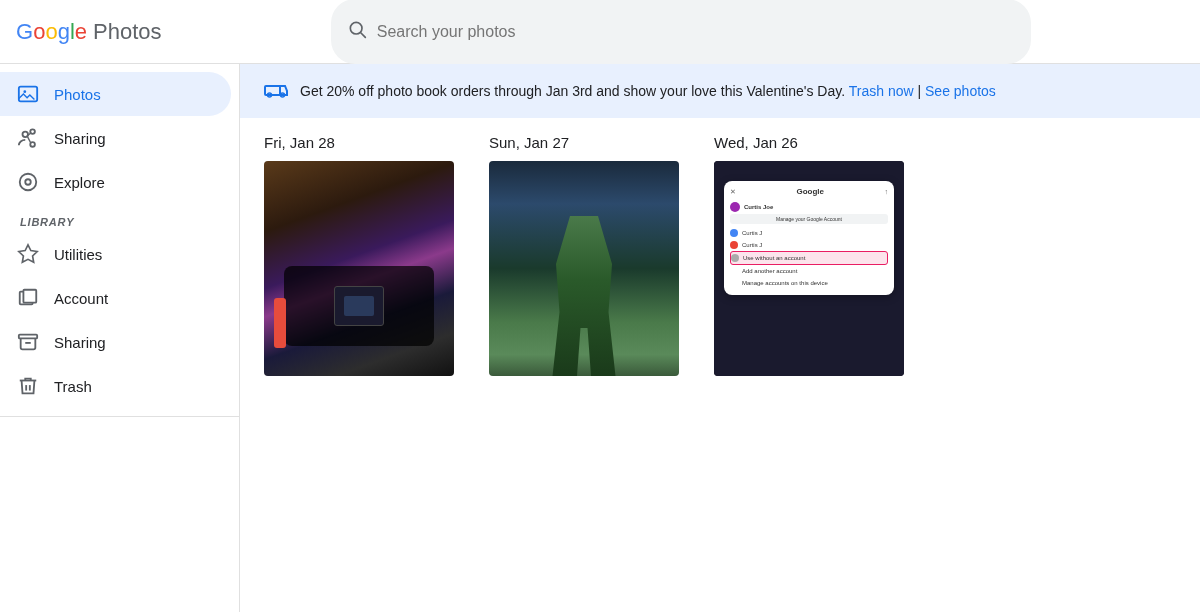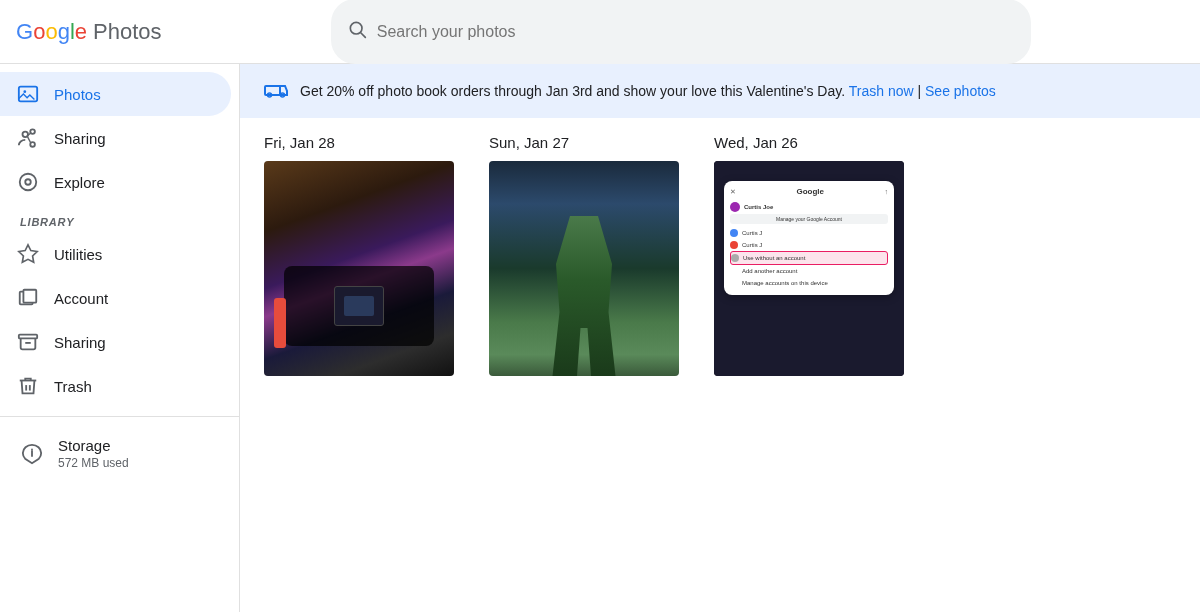--- a/index.html
+++ b/index.html
@@ -340,35 +340,20 @@
             <path d="M9 6V4h6v2" stroke="#5f6368" stroke-width="2"></path>
             <line x1="10" y1="11" x2="10" y2="17" stroke="#5f6368" stroke-width="2"></line>
             <line x1="14" y1="11" x2="14" y2="17" stroke="#5f6368" stroke-width="2"></line>
           </svg>
       </span>
       <span>Trash</span>
     </div>
 
     <div class="sidebar-divider"></div>
 
-    <div class="storage-section">
-      <div class="storage-item">
-        <span class="icon-box">
-          <svg width="22" height="22" viewBox="0 0 24 24" fill="none">
-              <path d="M12 2C6.5 2 2 6 2 11c0 2.4.9 4.5 2.5 6.1L12 22l7.5-4.9C21.1 15.5 22 13.4 22 11c0-5-4.5-9-10-9z" stroke="#5f6368" stroke-width="2" fill="none"></path>
-              <line x1="12" y1="8" x2="12" y2="15" stroke="#5f6368" stroke-width="2"></line>
-              <circle cx="12" cy="7" r="1" fill="#5f6368"></circle>
-            </svg>
-        </span>
-        <div>
-          <div class="storage-label">Storage</div>
-          <div class="storage-used">572 MB used</div>
-        </div>
-      </div>
-    </div>
   </nav>
 
   <main class="content">
 
     <div class="promo-banner">
       <span class="promo-icon">
         <svg width="24" height="24" viewBox="0 0 24 24" fill="none">
             <rect x="1" y="10" width="15" height="9" rx="1" stroke="#1a73e8" stroke-width="2"></rect>
             <polygon points="16,10 21,10 23,15 23,19 16,19" stroke="#1a73e8" stroke-width="2" fill="none"></polygon>
             <circle cx="5.5" cy="19" r="2" stroke="#1a73e8" stroke-width="1.5"></circle>

